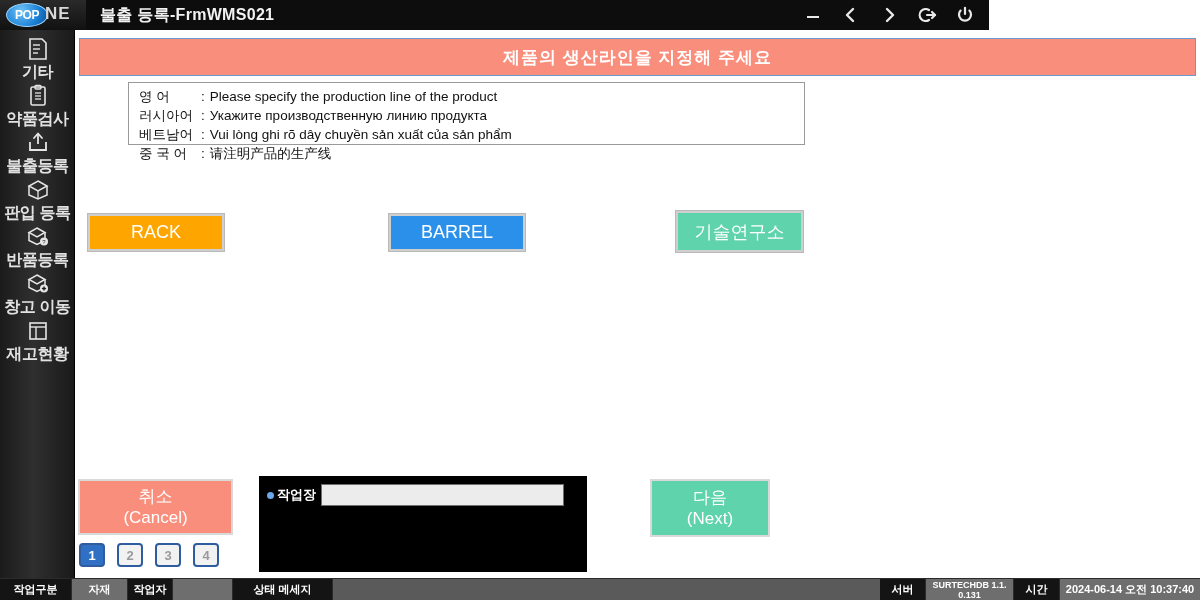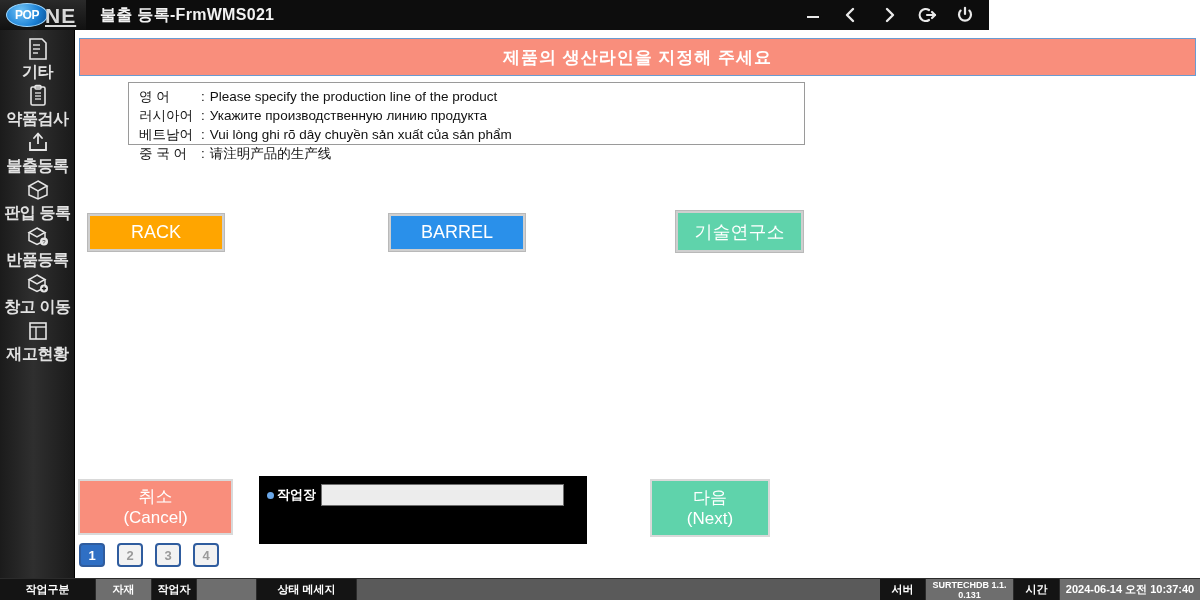--- a/index.html
+++ b/index.html
@@ -30,23 +30,22 @@
     position: absolute; left: 6px; top: 3px;
     width: 42px; height: 24px; border-radius: 50%;
     background: radial-gradient(circle at 35% 30%, #6fc3f7 0%, #1a7fd4 60%, #0b4f91 100%);
     border: 1px solid #9fd8ff;
     display: flex; align-items: center; justify-content: center;
     font-size: 12px; font-weight: bold; color: #ffffff;
     letter-spacing: -0.5px;
   }
   .logo-text {
     position: absolute; left: 45px; top: 4px;
-    font-size: 21px; font-weight: bold; color: #d8d8d8;
+    font-size: 17px; font-weight: bold; color: #d8d8d8;
     letter-spacing: 1px;
-    text-decoration: underline;
   }
   .title-text {
     margin-left: 14px;
     color: #f2f2f2; font-size: 16px; font-weight: bold;
     letter-spacing: 0.3px;
   }
   .win-controls {
     margin-left: auto; display: flex; align-items: center;
     gap: 18px; padding-right: 14px;
   }
@@ -133,21 +132,21 @@
   }
   .step {
     width: 26px; height: 24px; border: 2px solid #2f5c9e; border-radius: 4px;
     background: #f2f2f2; color: #9a9a9a;
     display: flex; align-items: center; justify-content: center;
     font-size: 13px; font-weight: bold; cursor: pointer;
   }
   .step.active { background: #2f6fc4; color: #ffffff; }
 
   .work-panel {
-    position: absolute; left: 184px; top: 446px; width: 328px; height: 68px;
+    position: absolute; left: 184px; top: 446px; width: 328px; height: 96px;
     background: #000000;
   }
   .work-row {
     display: flex; align-items: center; height: 26px;
     margin: 6px 0 0 8px;
   }
   .bullet {
     width: 7px; height: 7px; border-radius: 50%;
     background: #6aa7e8; margin-right: 3px; flex: none;
   }
@@ -349,21 +348,21 @@
       </div>
     </div>
 
     <div class="next-btn">
       <span>다음</span>
       <span>(Next)</span>
     </div>
   </div>
 
   <div class="statusbar">
-    <div class="st-cell st-dark" style="width:96px">작업구분</div>
+    <div class="st-cell st-dark" style="width:72px">작업구분</div>
     <div class="st-cell st-grey" style="width:56px">자재</div>
     <div class="st-cell st-dark" style="width:45px">작업자</div>
     <div class="st-cell st-grey" style="width:60px"></div>
     <div class="st-cell st-dark" style="width:100px">상태 메세지</div>
     <div class="st-cell st-spacer"></div>
     <div class="st-cell st-dark" style="width:46px">서버</div>
     <div class="st-cell st-db" style="width:88px">
       <span>SURTECHDB 1.1.</span>
       <span>0.131</span>
     </div>

